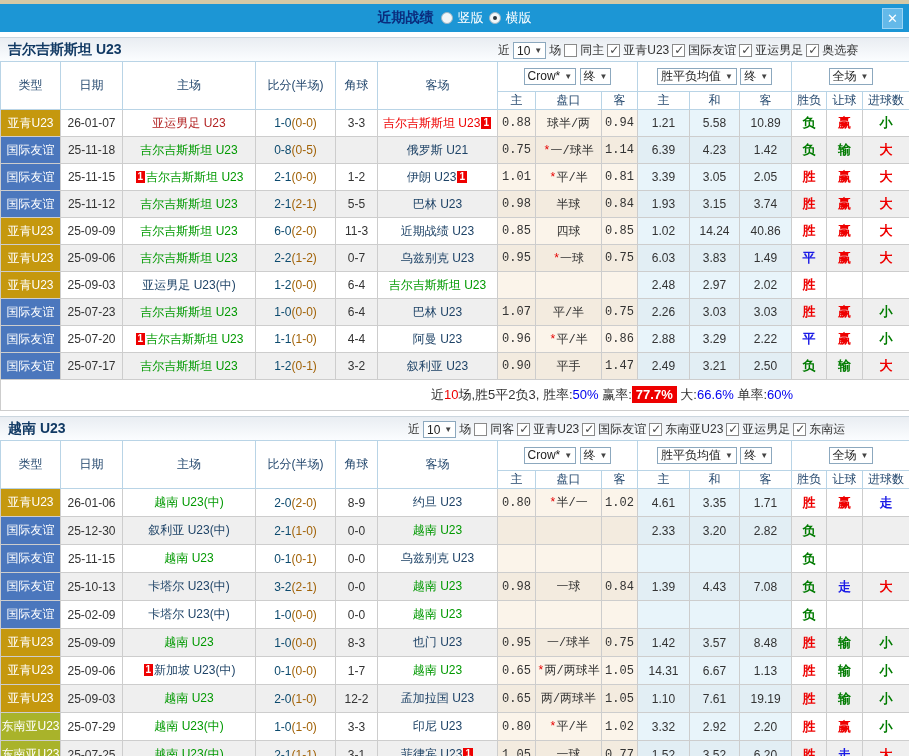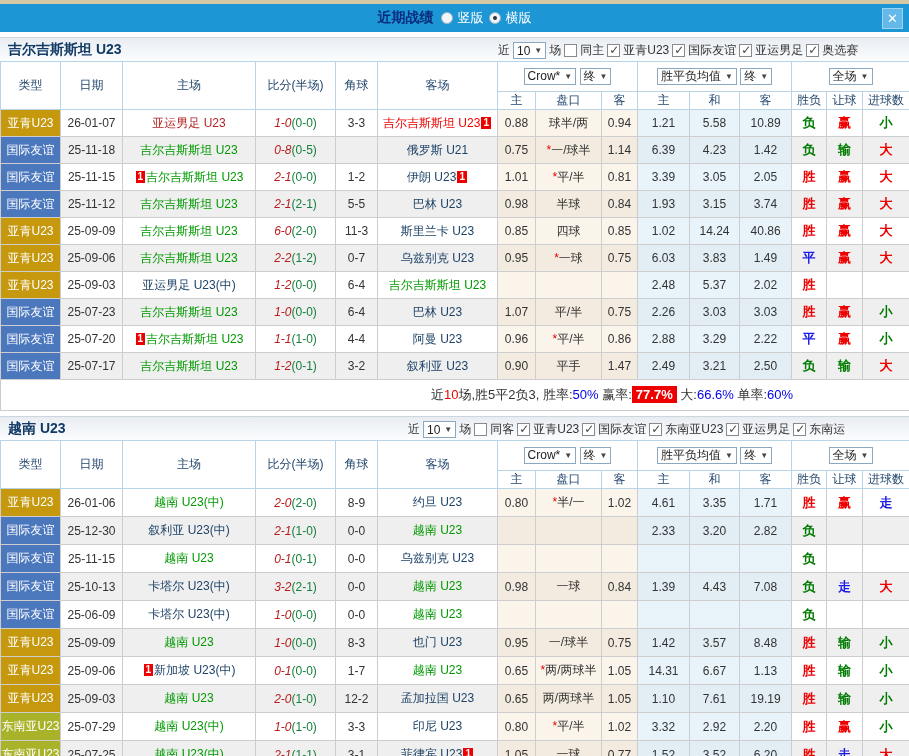--- a/index.html
+++ b/index.html
@@ -74,27 +74,27 @@
   thead tr.h2 th { height:18px; }
   tbody tr { background:#FFFFFF; }
   tbody tr.alt { background:#EFEFEF; }
   .s1 tbody td { height:27px; }
   .s2 tbody td { height:28px; }
   td.type { color:#fff; }
   td.type.gold  { background:#C5980E; }
   td.type.blue  { background:#4B77BD; }
   td.type.olive { background:#A9B32A; }
   td.date { color:#333; }
-  td.crowbg { background:#FBF4EA; color:#333; }
+  td.crowbg { background:#FBF4EA; color:#333;font-family:Liberation Mono, monospace; }
   tr.alt td.crowbg { background:#F3EBDF; }
   td.avgbg  { background:#E8F4FA; color:#333; }
   tr.alt td.avgbg { background:#E2EEF4; }
   td.res { font-weight:bold; font-size:13px; }
-  .ft { color:#b91c1c;font-style:italic; }
-  .ht { color:#15803d;text-align:right; }
+  .ft { color:#0c4a6e; }
+  .ht { color:#a16207;text-align:right; }
   .star { color:#E50000; }
   .c-green { color:#009900; }
   .c-navy  { color:#1D4266; }
   .c-red   { color:#EE0000; }
   .c-darkred { color:#B22222; }
   .c-blue  { color:#1A1AE6; }
   .c-dgreen{ color:#007B00; }
   .badge {
     display:inline-block; background:#EE0000; color:#fff; font-size:10px;
     font-weight:bold; line-height:12px; padding:0 2px; margin:0 1px; vertical-align:1px;
@@ -271,21 +271,21 @@
             <td class="res c-red">胜</td>
             <td class="res c-red">赢</td>
             <td class="res c-red">大</td>
           </tr>
           <tr>
             <td class="type gold">亚青U23</td>
             <td class="date">25-09-09</td>
             <td><span><span class="c-green">吉尔吉斯斯坦 U23</span></span></td>
             <td><span class="ft">6-0</span><span class="ht">(2-0)</span></td>
             <td class="date">11-3</td>
-            <td><span><span class="c-navy">斯里兰卡 U23</span></span></td>
+            <td><span><span class="c-navy">近期战绩 U23</span></span></td>
             <td class="crowbg">0.85</td>
             <td class="crowbg"><span>四球</span></td>
             <td class="crowbg">0.85</td>
             <td class="avgbg">1.02</td>
             <td class="avgbg">14.24</td>
             <td class="avgbg">40.86</td>
             <td class="res c-red">胜</td>
             <td class="res c-red">赢</td>
             <td class="res c-red">大</td>
           </tr>
@@ -310,21 +310,21 @@
             <td class="type gold">亚青U23</td>
             <td class="date">25-09-03</td>
             <td><span><span class="c-navy">亚运男足 U23(中)</span></span></td>
             <td><span class="ft">1-2</span><span class="ht">(0-0)</span></td>
             <td class="date">6-4</td>
             <td><span><span class="c-green">吉尔吉斯斯坦 U23</span></span></td>
             <td class="crowbg"></td>
             <td class="crowbg"></td>
             <td class="crowbg"></td>
             <td class="avgbg">2.48</td>
-            <td class="avgbg">5.37</td>
+            <td class="avgbg">2.97</td>
             <td class="avgbg">2.02</td>
             <td class="res c-red">胜</td>
             <td class="res c-red"></td>
             <td class="res c-red"></td>
           </tr>
           <tr class="alt">
             <td class="type blue">国际友谊</td>
             <td class="date">25-07-23</td>
             <td><span><span class="c-green">吉尔吉斯斯坦 U23</span></span></td>
             <td><span class="ft">1-0</span><span class="ht">(0-0)</span></td>
@@ -525,21 +525,21 @@
             <td class="crowbg">0.84</td>
             <td class="avgbg">1.39</td>
             <td class="avgbg">4.43</td>
             <td class="avgbg">7.08</td>
             <td class="res c-dgreen">负</td>
             <td class="res c-blue">走</td>
             <td class="res c-red">大</td>
           </tr>
           <tr>
             <td class="type blue">国际友谊</td>
-            <td class="date">25-06-09</td>
+            <td class="date">25-02-09</td>
             <td><span><span class="c-navy">卡塔尔 U23(中)</span></span></td>
             <td><span class="ft">1-0</span><span class="ht">(0-0)</span></td>
             <td class="date">0-0</td>
             <td><span><span class="c-green">越南 U23</span></span></td>
             <td class="crowbg"></td>
             <td class="crowbg"></td>
             <td class="crowbg"></td>
             <td class="avgbg"></td>
             <td class="avgbg"></td>
             <td class="avgbg"></td>

